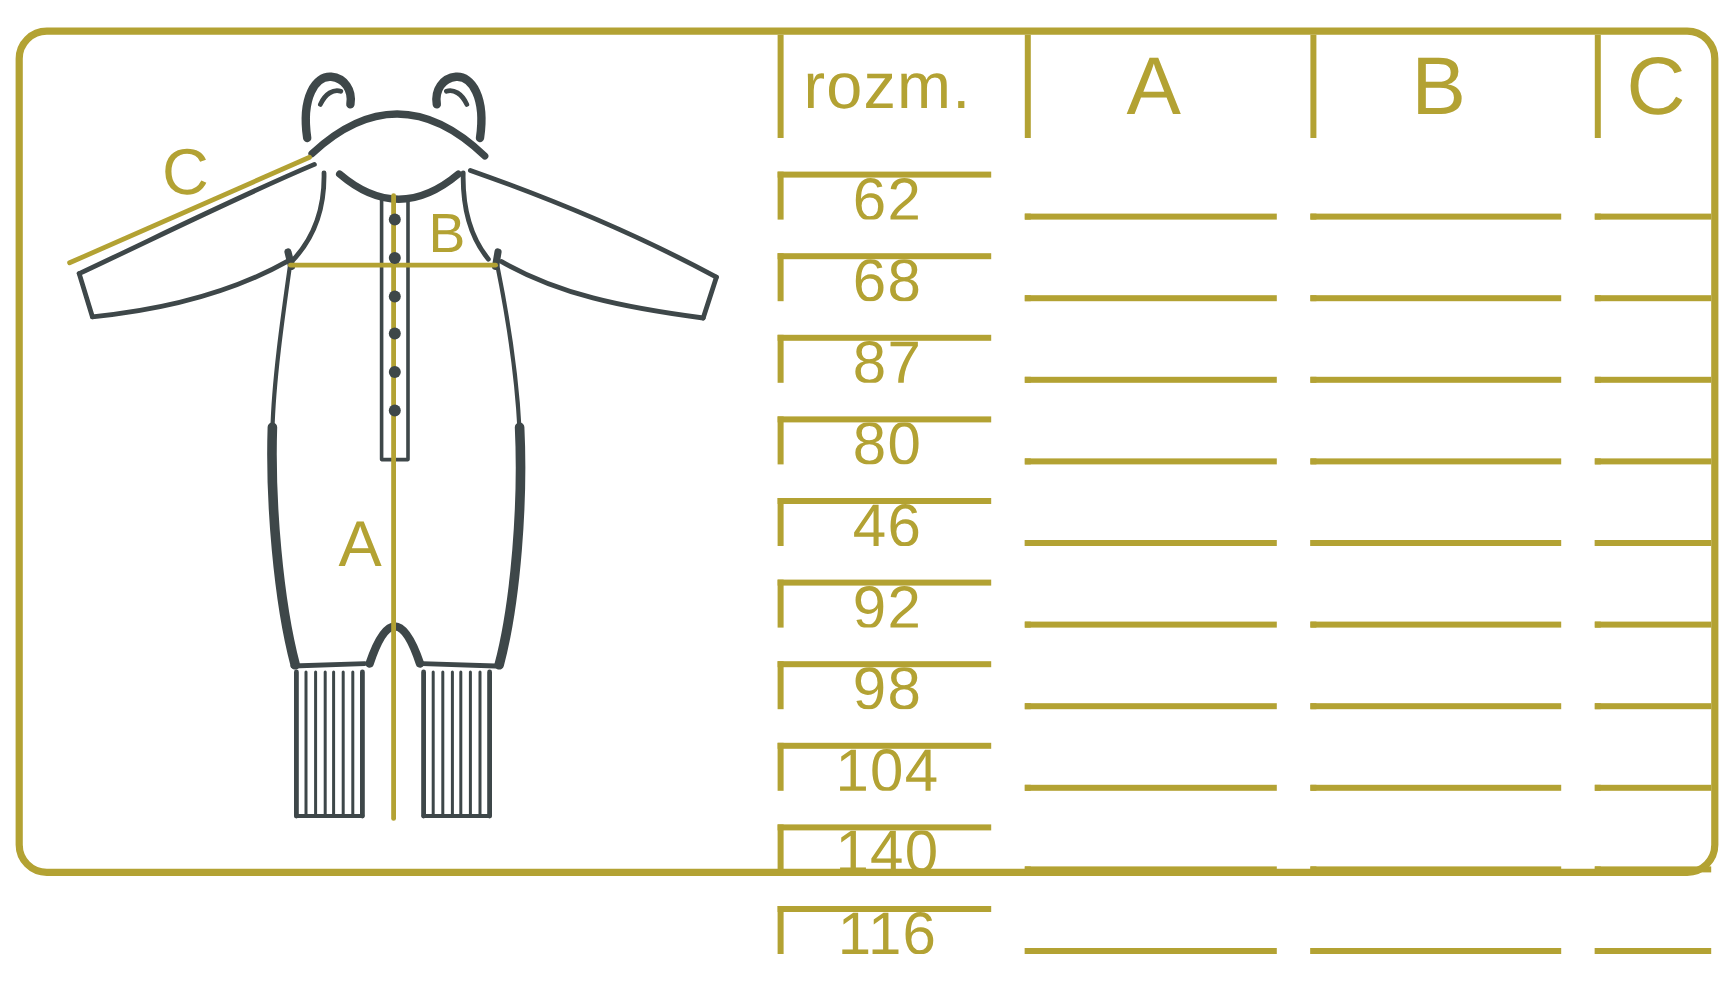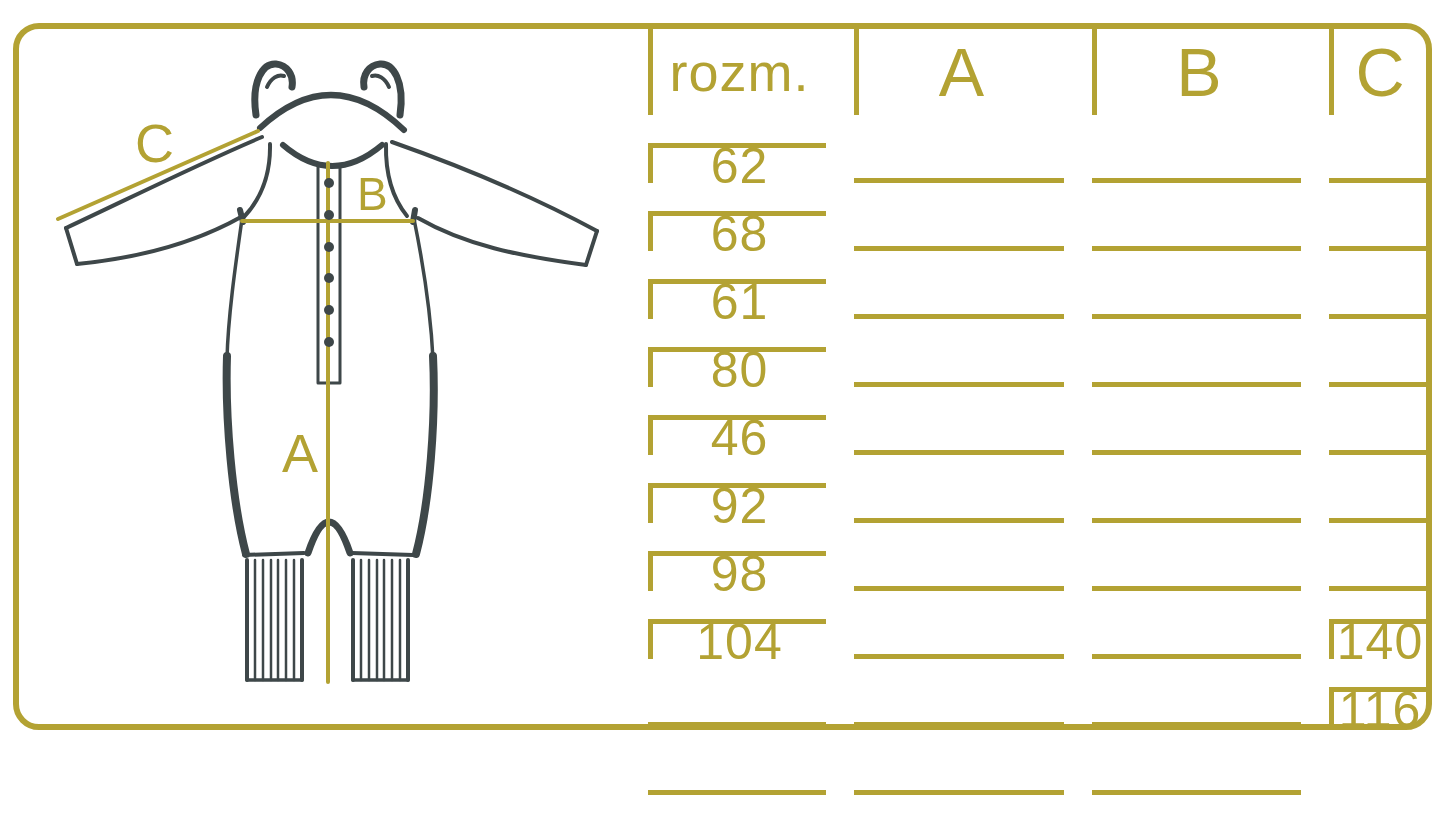--- a/index.html
+++ b/index.html
@@ -148,21 +148,21 @@
     <div class="cell sz">62</div>
     <div class="cell val">54cm</div>
     <div class="cell val">28cm</div>
     <div class="cell val">22cm</div>
 
     <div class="cell sz">68</div>
     <div class="cell val">60cm</div>
     <div class="cell val">29cm</div>
     <div class="cell val">25cm</div>
 
-    <div class="cell sz">61</div>
+    <div class="cell sz">87</div>
     <div class="cell val">64cm</div>
     <div class="cell val">30cm</div>
     <div class="cell val">27cm</div>
 
     <div class="cell sz">80</div>
     <div class="cell val">69cm</div>
     <div class="cell val">31cm</div>
     <div class="cell val">29cm</div>
 
     <div class="cell sz">46</div>
@@ -174,20 +174,21 @@
     <div class="cell val">78cm</div>
     <div class="cell val">33cm</div>
     <div class="cell val">33cm</div>
 
     <div class="cell sz">98</div>
     <div class="cell val">83cm</div>
     <div class="cell val">34cm</div>
     <div class="cell val">35cm</div>
 
     <div class="cell sz">104</div>
+    <div class="cell val">87cm</div>
     <div class="cell val">35cm</div>
     <div class="cell val">37cm</div>
 
     <div class="cell sz">140</div>
     <div class="cell val">91cm</div>
     <div class="cell val">36cm</div>
     <div class="cell val">39cm</div>
 
     <div class="cell sz">116</div>
     <div class="cell val">95cm</div>

